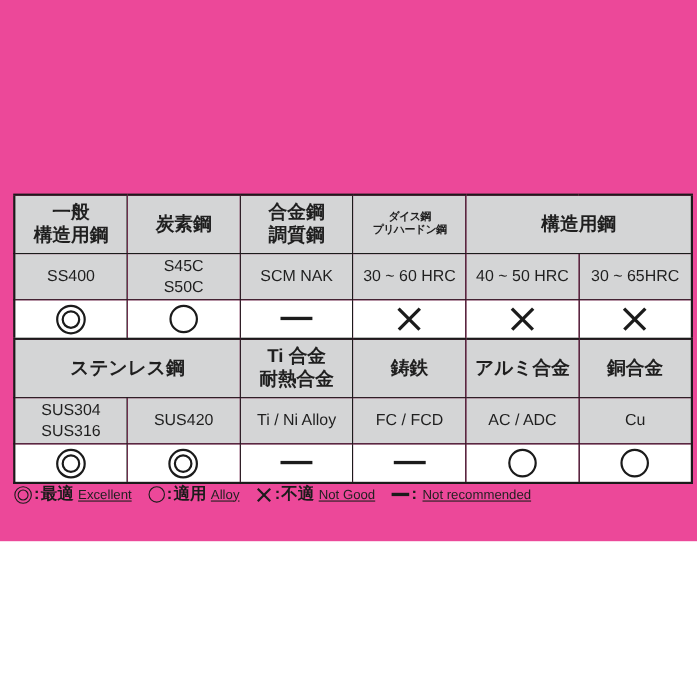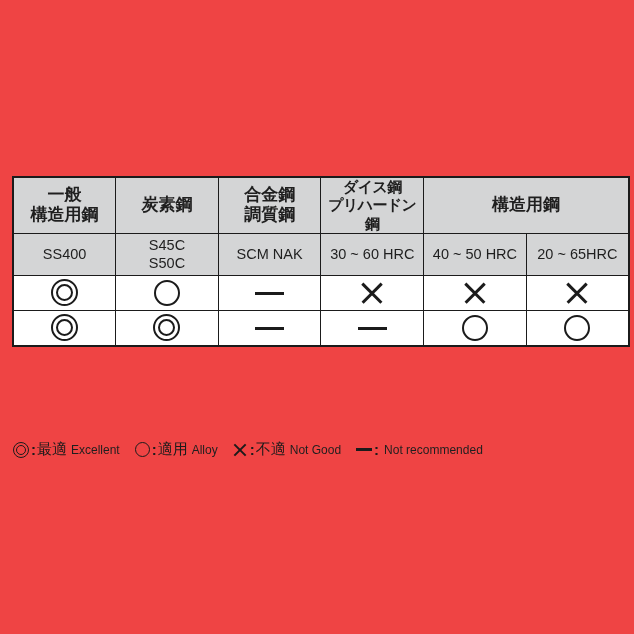--- a/index.html
+++ b/index.html
@@ -1,20 +1,20 @@
 <!DOCTYPE html>
 <html><head>
 <meta charset="utf-8">
 <style>
   html,body{margin:0;padding:0;}
   body{background:#ffffff;}
   .sheet{
     position:relative;
-    width:634px;height:634px;
-    background:#ef4444;
+    width:634px;height:492px;
+    background:#ec4899;
     font-family:"Liberation Sans","DejaVu Sans",sans-serif;
     color:#1f1f1f;
     overflow:hidden;
   }
   table.compat{
     position:absolute;left:12px;top:176px;
     width:618px;
     border-collapse:collapse;
     table-layout:fixed;
     border:2px solid #1b1b1b;
@@ -29,21 +29,21 @@
   }
   tr.r-head td{
     background:#d4d5d6;
     font-size:17px;
     font-weight:600;
     line-height:1.22;
     height:52px;
     border-top-width:2px;
   }
   tr.r-head td.small-head{
-    font-size:15px;
+    font-size:10px;
     letter-spacing:-0.6px;
   }
   tr.r-grade td{
     background:#d4d5d6;
     font-size:14.5px;
     font-weight:400;
     line-height:1.25;
     height:41px;
   }
   tr.r-sym td{
@@ -69,22 +69,22 @@
   .sym--sm.sym--dash{width:16px;height:2.5px;}
   
   .legend{
     position:absolute;left:13px;top:440px;
     display:flex;align-items:center;gap:15px;
     white-space:nowrap;
   }
   .legend-item{display:flex;align-items:center;}
   .legend-item .sym{margin-right:1px;}
   .legend-colon{font-size:15px;font-weight:600;color:#1b1b1b;padding:0 1px;}
-  .legend-ja{font-size:15px;font-weight:400;color:#1b1b1b;}
-  .legend-en{font-size:12px;font-weight:400;color:#1f1f1f;margin-left:4px;}
+  .legend-ja{font-size:15px;font-weight:700;color:#1b1b1b;}
+  .legend-en{font-size:12px;font-weight:400;color:#1f1f1f;margin-left:4px;text-decoration:underline;}
 </style>
 </head>
 <body>
 
 <div class="sheet">
 
   <table class="compat">
 
     <tbody>
         <tr class="r-head">
@@ -98,33 +98,50 @@
       <td colspan="2">構造用鋼</td>
     </tr>
 
     <tr class="r-grade">
       <td>SS400</td>
       <td>S45C
 S50C</td>
       <td>SCM NAK</td>
       <td>30 ~ 60 HRC</td>
       <td>40 ~ 50 HRC</td>
-      <td>20 ~ 65HRC</td>
+      <td>30 ~ 65HRC</td>
     </tr>
 
     <tr class="r-sym">
       <td><span class="sym sym--excellent"></span></td>
       <td><span class="sym sym--good"></span></td>
       <td><span class="sym sym--dash"></span></td>
       <td><span class="sym sym--cross"></span></td>
       <td><span class="sym sym--cross"></span></td>
       <td><span class="sym sym--cross"></span></td>
     </tr>
 
+    <tr class="r-head">
+      <td colspan="2">ステンレス鋼</td>
+      <td>Ti 合金
+耐熱合金</td>
+      <td>鋳鉄</td>
+      <td>アルミ合金</td>
+      <td>銅合金</td>
+    </tr>
 
+    <tr class="r-grade">
+      <td>SUS304
+SUS316</td>
+      <td>SUS420</td>
+      <td>Ti / Ni Alloy</td>
+      <td>FC / FCD</td>
+      <td>AC / ADC</td>
+      <td>Cu</td>
+    </tr>
 
     <tr class="r-sym">
       <td><span class="sym sym--excellent"></span></td>
       <td><span class="sym sym--excellent"></span></td>
       <td><span class="sym sym--dash"></span></td>
       <td><span class="sym sym--dash"></span></td>
       <td><span class="sym sym--good"></span></td>
       <td><span class="sym sym--good"></span></td>
     </tr>
   </tbody>

